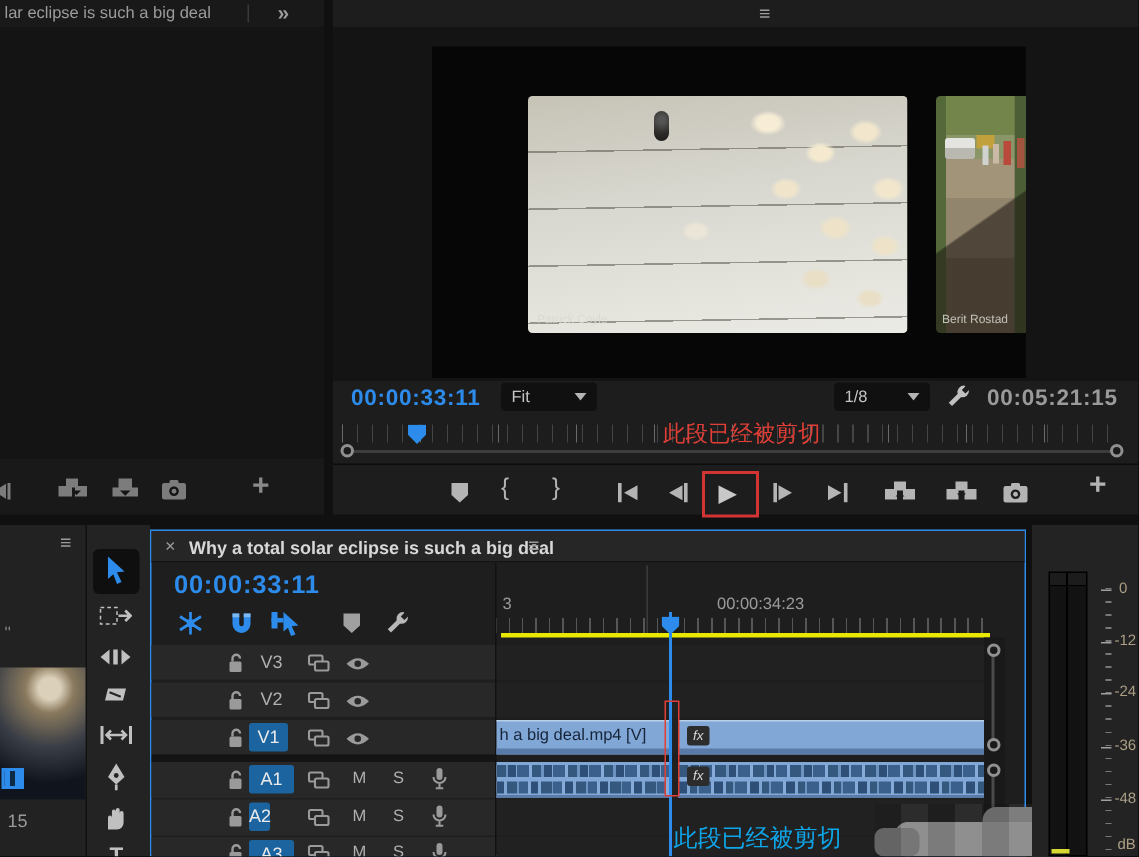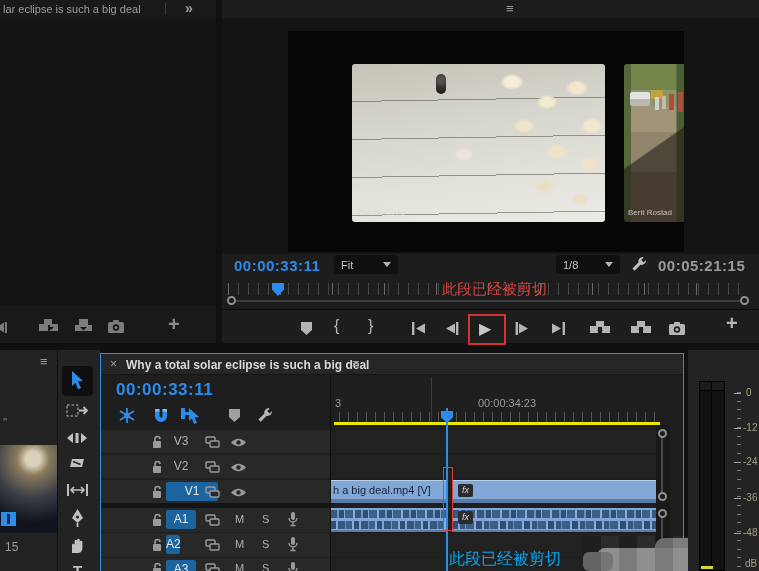--- a/index.html
+++ b/index.html
@@ -323,21 +323,21 @@
         <circle cx="8.5" cy="5.5" r="2.2" fill="#282828"></circle>
       </svg>
   </span>
 
   <span class="abs" style="left:151px;top:485px;">
     <svg width="12" height="14" viewBox="0 0 12 14">
         <rect x="2" y="6" width="8" height="7" rx="1" fill="#9a9a9a"></rect>
         <path d="M4 6 V4 a2.5 2.5 0 0 1 5 0" stroke="#9a9a9a" stroke-width="1.6" fill="none"></path>
       </svg>
   </span>
-  <div class="abs badge" style="left:166px;top:482px;width:52px;height:19px;background:#1b649f;color:#eaeaea;">V1</div>
+  <div class="abs badge" style="left:166px;top:482px;width:26px;height:19px;background:#1b649f;color:#eaeaea;">V1</div>
   <span class="abs" style="left:205px;top:485px;">
     <svg width="15" height="14" viewBox="0 0 15 14">
         <rect x="1" y="2" width="9" height="6" rx="1" fill="none" stroke="#9a9a9a" stroke-width="1.4"></rect>
         <rect x="5" y="6" width="9" height="6" rx="1" fill="#282828" stroke="#9a9a9a" stroke-width="1.4"></rect>
       </svg>
   </span>
   <span class="abs" style="left:230px;top:487px;">
     <svg width="17" height="11" viewBox="0 0 17 11">
         <path d="M1 5.5 Q8.5 -2 16 5.5 Q8.5 13 1 5.5 Z" fill="#9a9a9a"></path>
         <circle cx="8.5" cy="5.5" r="2.2" fill="#282828"></circle>

